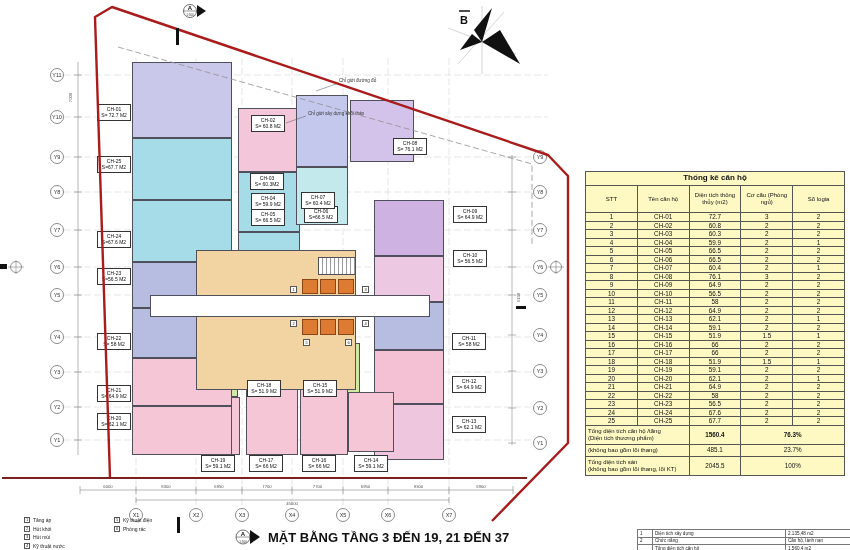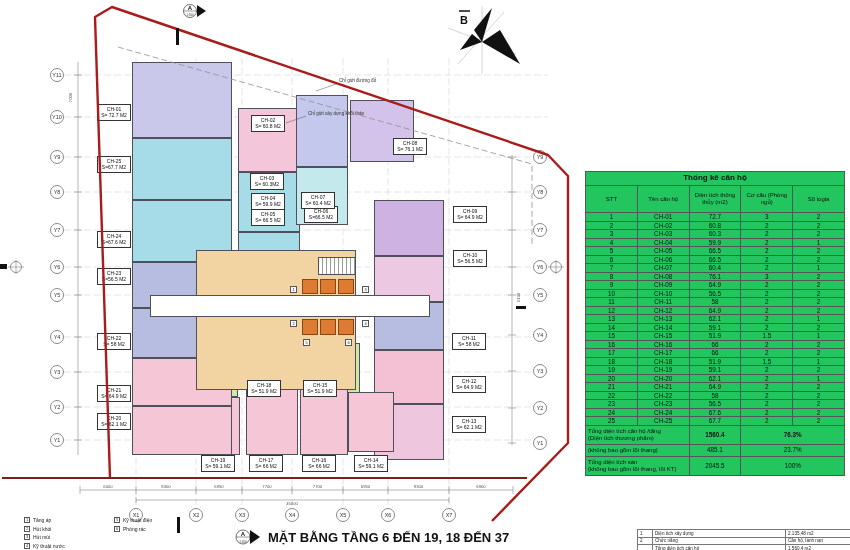--- a/index.html
+++ b/index.html
@@ -12,21 +12,21 @@
   .corridor{position:absolute;left:150px;top:295px;width:280px;height:22px;background:#fff;border:1px solid #50505c;box-sizing:border-box;z-index:2}
   .lift{position:absolute;background:#de7b32;border:1px solid #8a4512;box-sizing:border-box;z-index:3}
   .stairs{position:absolute;left:318px;top:257px;width:38px;height:18px;background:repeating-linear-gradient(90deg,#fff 0 3px,#999 3px 4px);border:1px solid #50505c;box-sizing:border-box;z-index:3}
   .mini{position:absolute;width:7px;height:7px;background:#fff;border:1px solid #555;box-sizing:border-box;font-size:4px;line-height:5px;text-align:center;color:#222;z-index:4}
   .callout{position:absolute;background:#fff;border:1px solid #333;font-size:5px;line-height:1.25;text-align:center;padding:1px 2px;z-index:5;min-width:34px;box-sizing:border-box;color:#111}
   .bub{position:absolute;width:14px;height:14px;border:1px solid #8a8a8a;border-radius:50%;background:#fff;font-size:5.5px;line-height:12px;text-align:center;color:#333;z-index:4;box-sizing:border-box}
   .dimlabel{position:absolute;font-size:4.2px;color:#555;transform:translateX(-50%);z-index:3;white-space:nowrap}
   .vdim{position:absolute;font-size:4.2px;color:#555;transform:rotate(-90deg);z-index:3;white-space:nowrap}
   .banner{position:absolute;left:575px;top:121px;width:272px;height:38px;background:#57a1d9;border-radius:9px;color:#fff;
           font-family:"Liberation Serif",serif;font-weight:bold;font-size:19px;line-height:38px;text-align:center;letter-spacing:.5px;z-index:7}
-  table.stats{position:absolute;left:585px;top:171px;width:260px;border-collapse:collapse;background:#22c55e;z-index:7;table-layout:fixed}
+  table.stats{position:absolute;left:585px;top:171px;width:260px;border-collapse:collapse;background:#fef9c3;z-index:7;table-layout:fixed}
   table.stats td{border:1px solid #555;font-size:6.3px;line-height:1.12;text-align:center;padding:0;height:7.5px;color:#111}
   table.stats td.tt{font-size:8px;font-weight:bold;height:13px}
   table.stats td.hd{font-size:6px;height:26px;padding:0 1px}
   table.stats td.fl{text-align:left;padding:1px 2px;font-size:6px;white-space:pre-line}
   table.stats td.b{font-weight:bold}
   .lg-item{position:absolute;display:flex;gap:3px;align-items:center;font-size:5px;color:#222;z-index:7;white-space:nowrap}
   .lg-num{width:6px;height:6px;border:1px solid #555;box-sizing:border-box;font-size:4px;line-height:4.5px;text-align:center;flex:0 0 6px}
   table.info{position:absolute;left:637px;top:529px;width:211px;border-collapse:collapse;background:#fff;z-index:7;table-layout:fixed}
   table.info td{border:1px solid #777;font-size:4.6px;line-height:1.1;padding:0 2px;height:6.5px;color:#222;white-space:nowrap;overflow:hidden}
   .caption{position:absolute;left:268px;top:530px;font-weight:bold;font-size:13px;color:#111;z-index:7;white-space:nowrap}
@@ -488,21 +488,21 @@
           <td style="width: 68px;">Căn hộ, lánh nạn</td>
         </tr>
         <tr>
           <td style="width: 10px;"></td>
           <td style="width: 128px;">Tổng diện tích căn hộ</td>
           <td style="width: 68px;">1.560,4 m2</td>
         </tr>
       </tbody>
     </table>
 
-  <div class="caption">MẶT BẰNG TẦNG 6 ĐẾN 19, 18 ĐẾN 37</div>
+  <div class="caption">MẶT BẰNG TẦNG 3 ĐẾN 19, 21 ĐẾN 37</div>
 
   <div class="blabel" style="left:339px;top:78px">Chỉ giới đường đỏ</div>
   <div class="blabel" style="left:308px;top:111px">Chỉ giới xây dựng khối tháp</div>
 
   <svg id="compass" width="90" height="75" style="left:438px;top:0">
     <line x1="10" y1="28" x2="78" y2="54" stroke="#aaa" stroke-width="0.5"></line>
     <line x1="20" y1="64" x2="66" y2="12" stroke="#aaa" stroke-width="0.5"></line>
     <line x1="44" y1="6" x2="44" y2="74" stroke="#aaa" stroke-width="0.5"></line>
     <polygon points="44,42 82,64 62,30" fill="#111"></polygon>
     <polygon points="44,42 54,8 36,30" fill="#111"></polygon>

